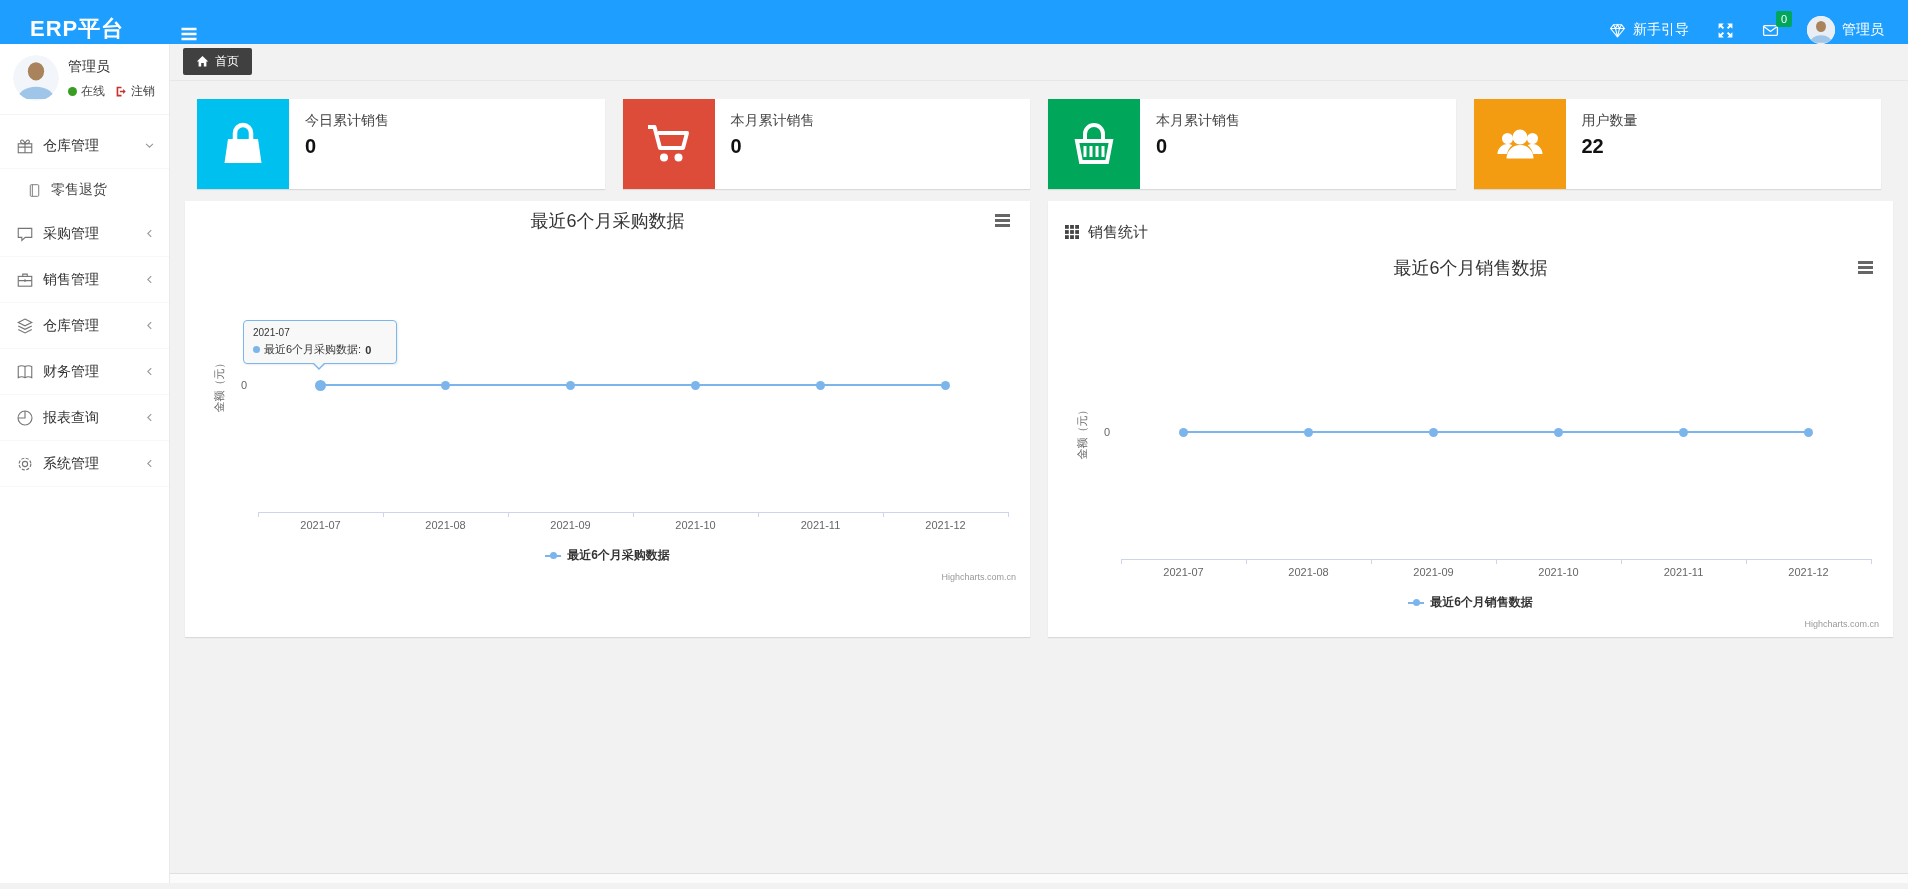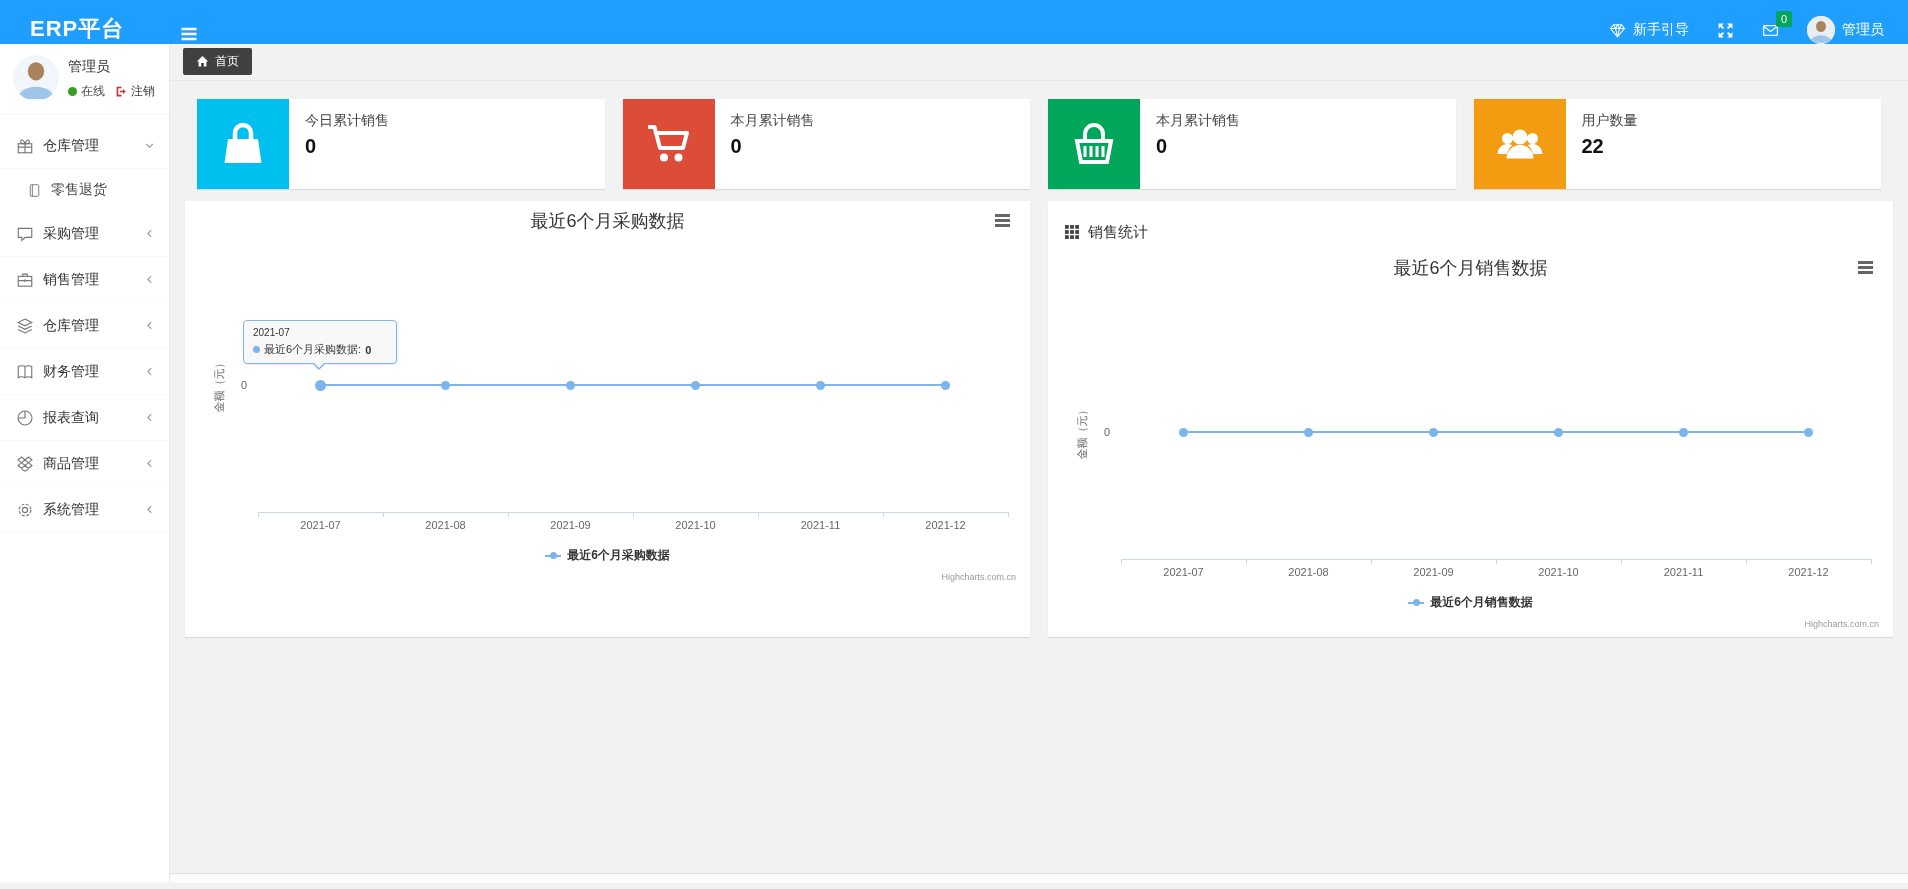--- a/index.html
+++ b/index.html
@@ -261,33 +261,20 @@
           </span>
         </li>
         <li class="menu-item">
           <span class="mico">
             <svg viewBox="0 0 16 16" fill="none" stroke="currentColor" stroke-width="1">
               <circle cx="8" cy="8" r="6.2"></circle>
               <path d="M8 1.8V8H1.8"></path>
             </svg>
           </span>
           <span class="mlabel">报表查询</span>
-          <span class="chev">
-            <svg viewBox="0 0 16 16" fill="none" stroke="currentColor" stroke-width="1.6">
-              <path d="M10.5 3 5.5 8l5 5"></path>
-            </svg>
-          </span>
-        </li>
-        <li class="menu-item">
-          <span class="mico">
-            <svg viewBox="0 0 16 16" fill="none" stroke="currentColor" stroke-width="1">
-              <path d="M5 1.8 1.8 4.3 5 6.8l3-2.3zM11 1.8l3.2 2.5L11 6.8 8 4.5zM5 6.8 1.8 9.3 5 11.8l3-2.5zM11 6.8l3.2 2.5-3.2 2.5L8 9.3zM5 12.6 8 14.4l3-1.8"></path>
-            </svg>
-          </span>
-          <span class="mlabel">商品管理</span>
           <span class="chev">
             <svg viewBox="0 0 16 16" fill="none" stroke="currentColor" stroke-width="1.6">
               <path d="M10.5 3 5.5 8l5 5"></path>
             </svg>
           </span>
         </li>
         <li class="menu-item">
           <span class="mico">
             <svg viewBox="0 0 16 16" fill="none" stroke="currentColor" stroke-width="1">
               <circle cx="8" cy="8" r="2.3"></circle>

